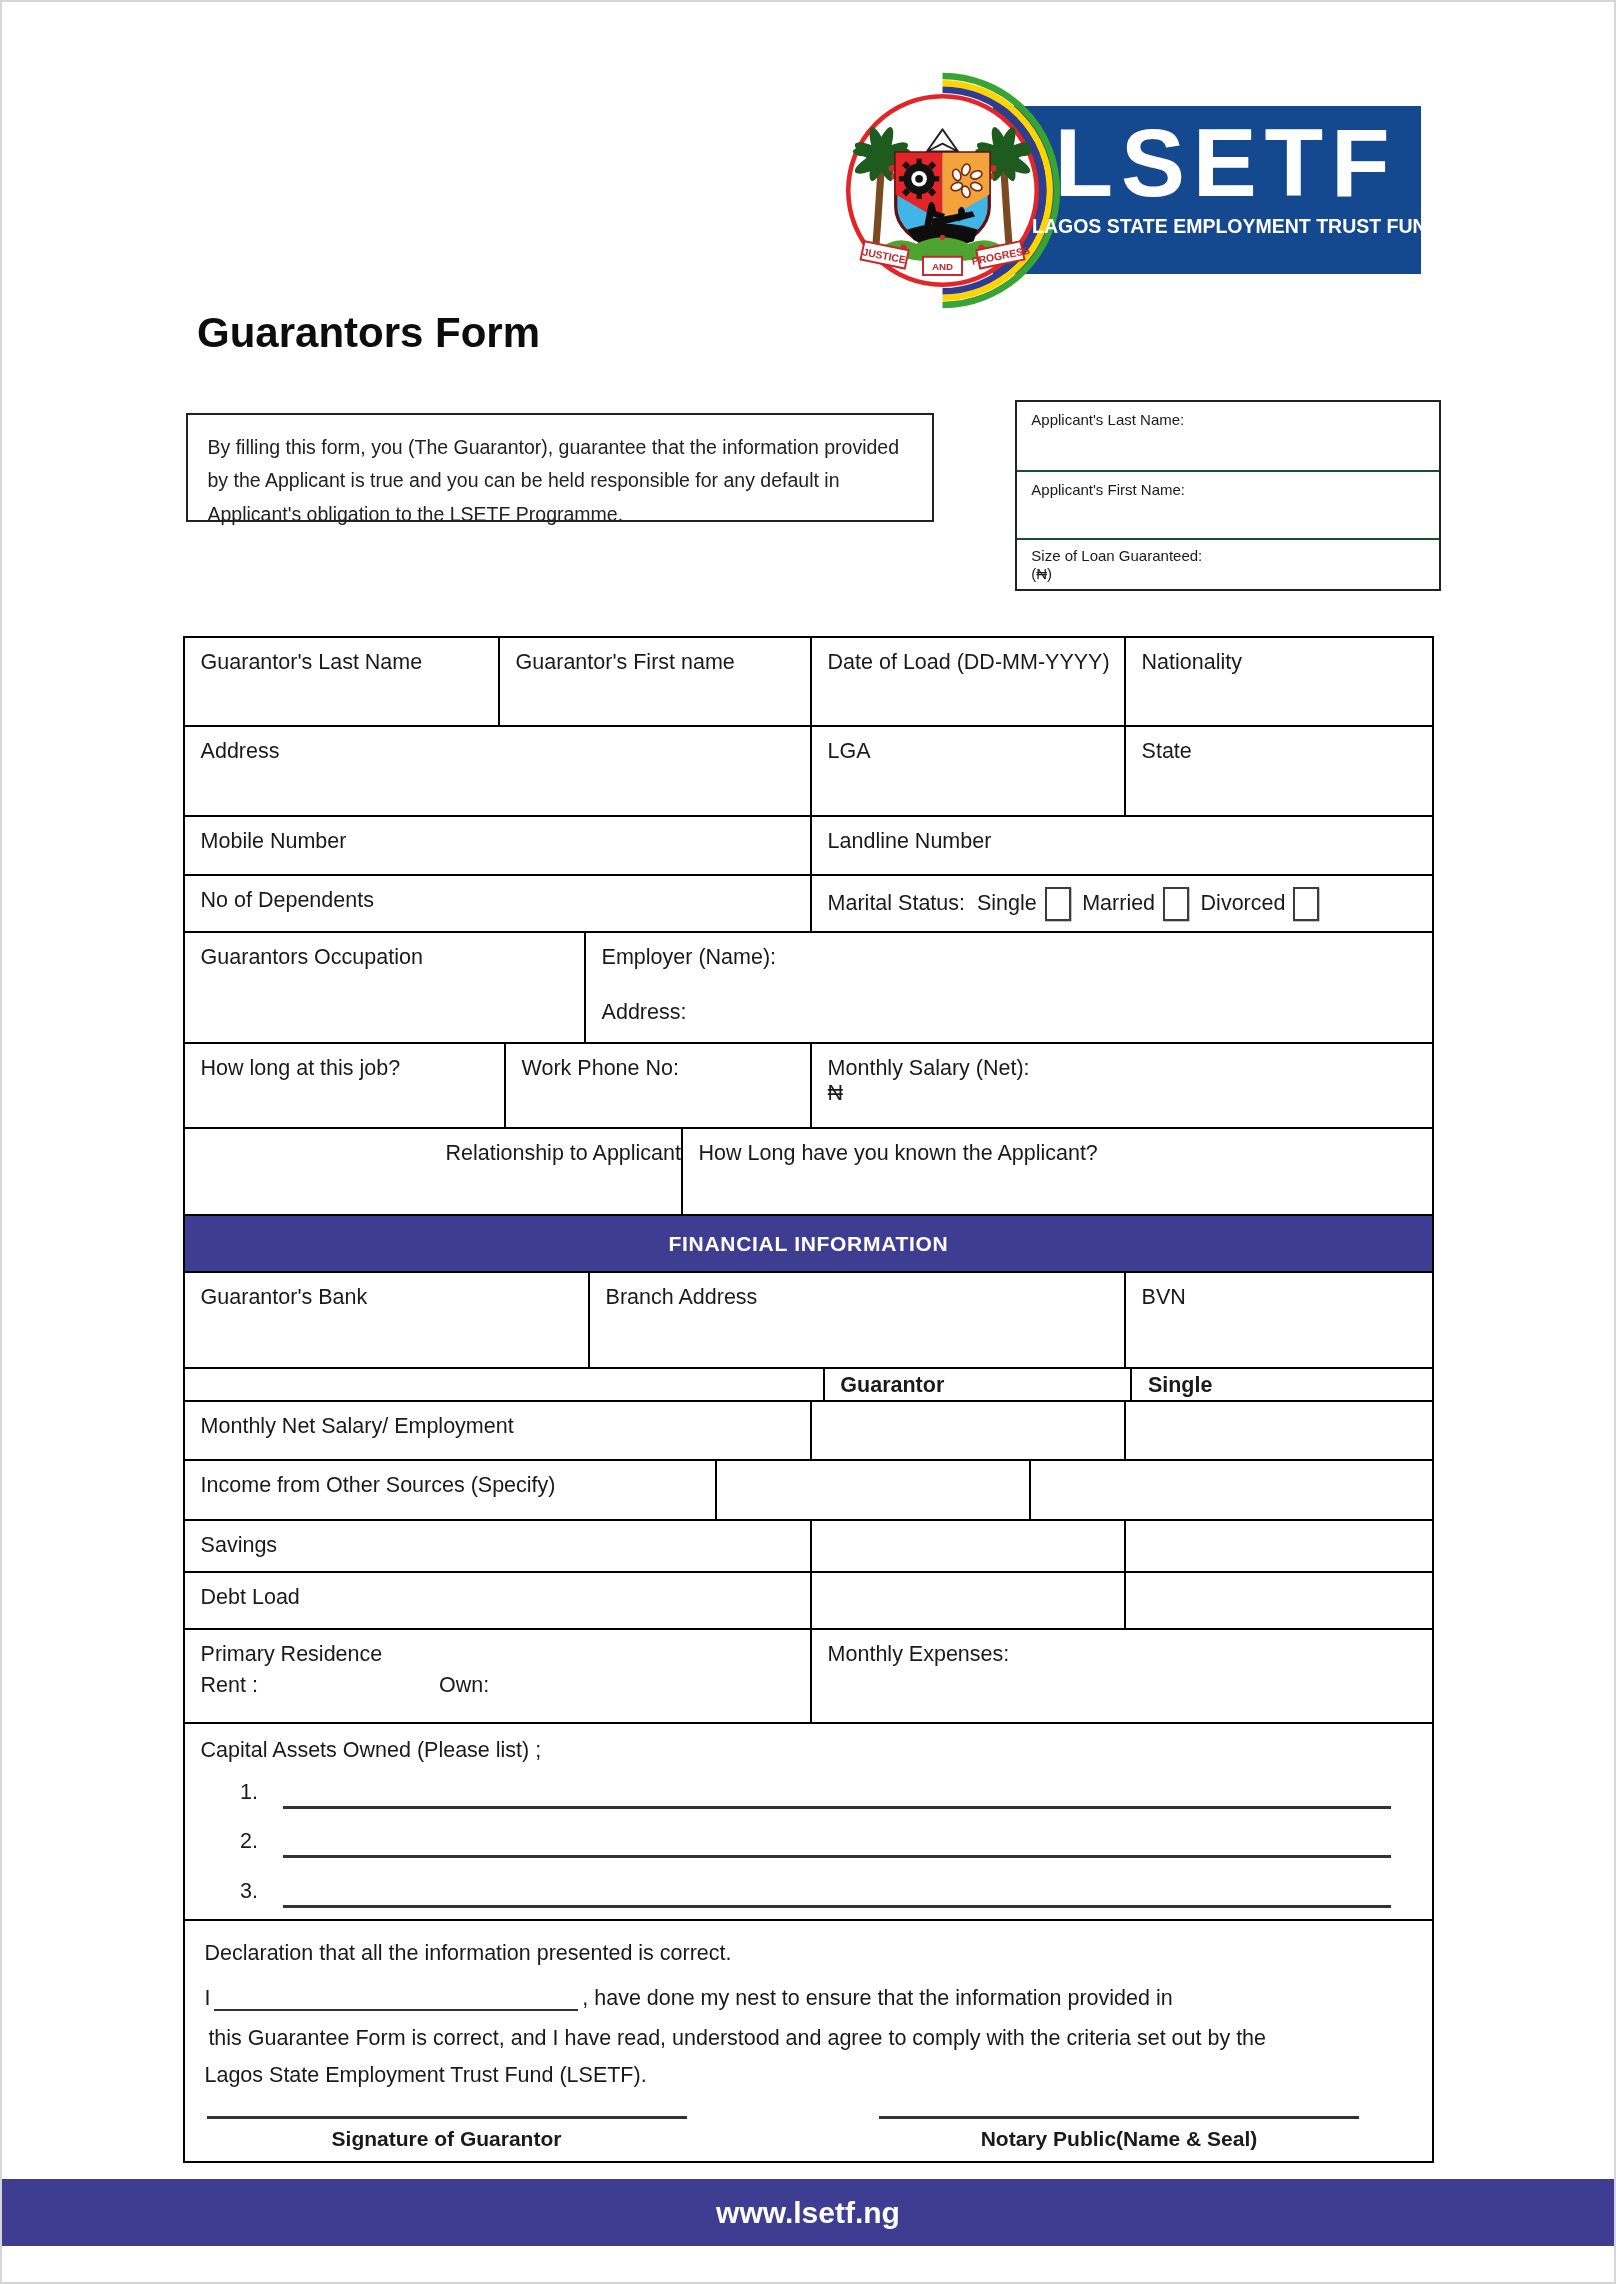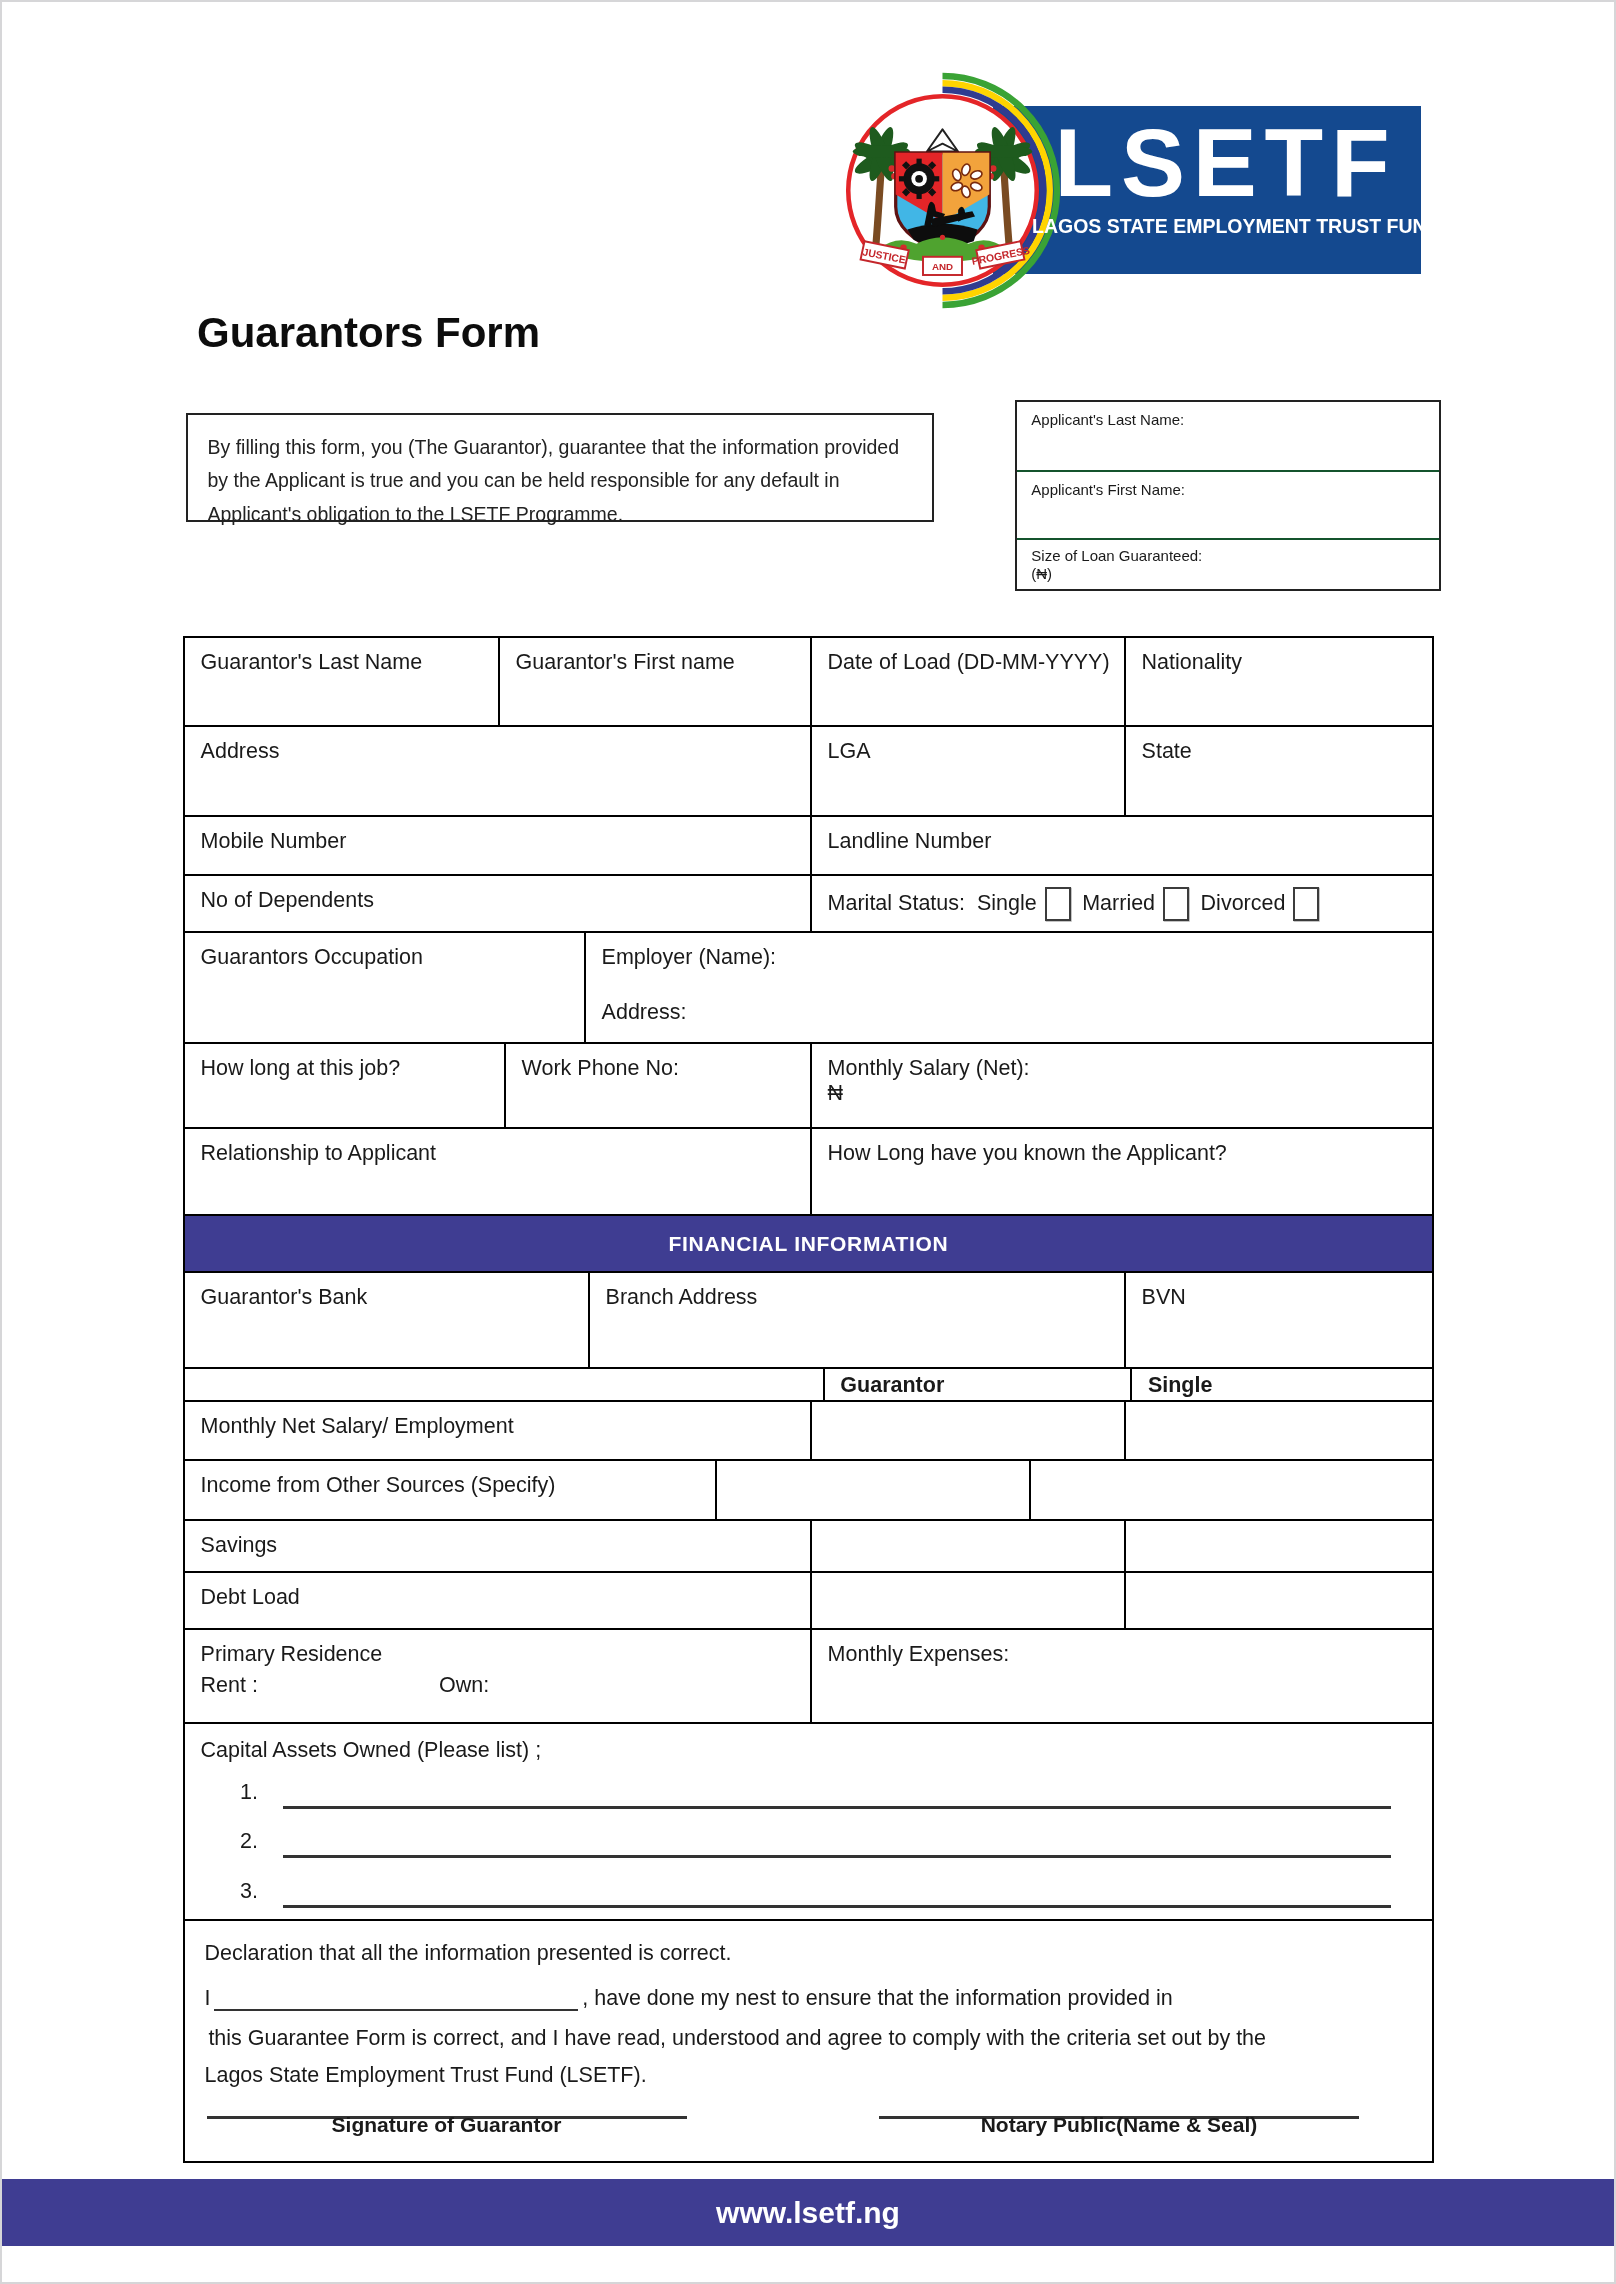--- a/index.html
+++ b/index.html
@@ -41,21 +41,21 @@
   .ca-line{position:absolute;left:98px;width:1108px;height:2.6px;background:#333;}
   .ca-num{position:absolute;left:55px;font-size:21.5px;}
   
   .decl-cell{position:relative;font-size:21.5px;}
   .decl-head{position:absolute;left:19.5px;top:19.5px;}
   .decl-l1{position:absolute;left:19.5px;top:65px;display:flex;align-items:flex-end;white-space:pre;}
   .decl-blank{display:inline-block;width:364px;border-bottom:2px solid #333;height:23.4px;margin:0 3.9px;}
   .decl-l2{position:absolute;left:23.4px;top:105px;white-space:nowrap;}
   .decl-l3{position:absolute;left:19.5px;top:142px;}
   .sig-line{position:absolute;top:195px;width:480px;height:2.6px;background:#333;}
-  .sig-label{position:absolute;top:192px;width:480px;text-align:center;font-weight:700;font-size:21px;}
+  .sig-label{position:absolute;top:206px;width:480px;text-align:center;font-weight:700;font-size:21px;}
   
   .footer-bar{position:absolute;left:0;right:0;top:2177px;height:67px;background:#3F3D92;
     display:flex;align-items:center;justify-content:center;color:#fff;font-weight:700;font-size:30px;}
 </style>
 </head>
 <body>
 
 <div class="page">
 
   <div class="logo-rect"></div>
@@ -215,21 +215,21 @@
     <div class="trow" style="height:85px;">
       <div class="tcell" style="width:321px;"><span>How long at this job?</span></div>
       <div class="tcell" style="width:306px;"><span>Work Phone No:</span></div>
       <div class="tcell" style="width:619px;">
         <div>Monthly Salary (Net):</div>
         <div>₦</div>
       </div>
     </div>
 
     <div class="trow" style="height:87px;">
-      <div class="tcell" style="width:627px;"><span>Relationship to Applicant</span></div>
+      <div class="tcell" style="width:498px;text-align:right;"><span>Relationship to Applicant</span></div>
       <div class="tcell" style="width:619px;"><span>How Long have you known the Applicant?</span></div>
     </div>
 
     <div class="trow finbar" style="height:57px;">
       <span>FINANCIAL INFORMATION</span>
     </div>
 
     <div class="trow" style="height:96px;">
       <div class="tcell" style="width:405px;"><span>Guarantor's Bank</span></div>
       <div class="tcell" style="width:536px;"><span>Branch Address</span></div>

